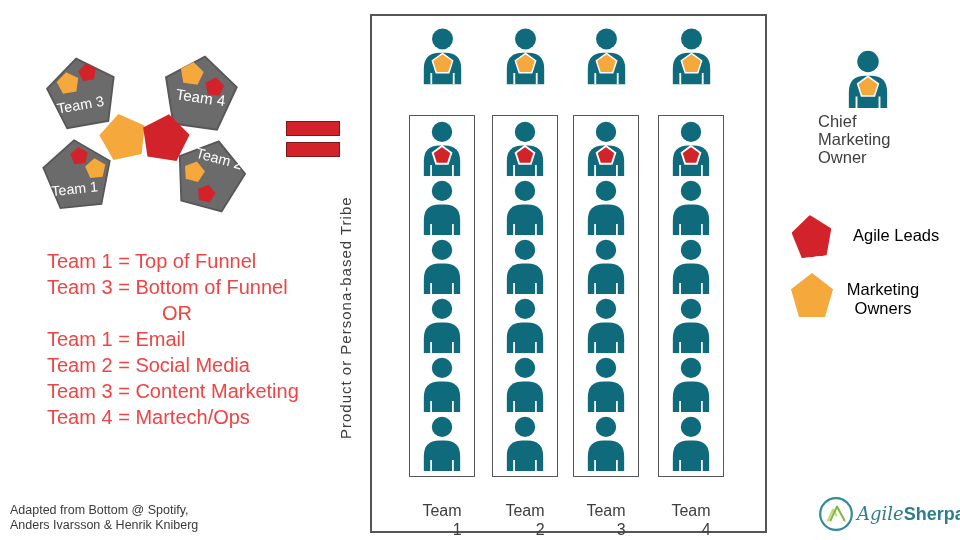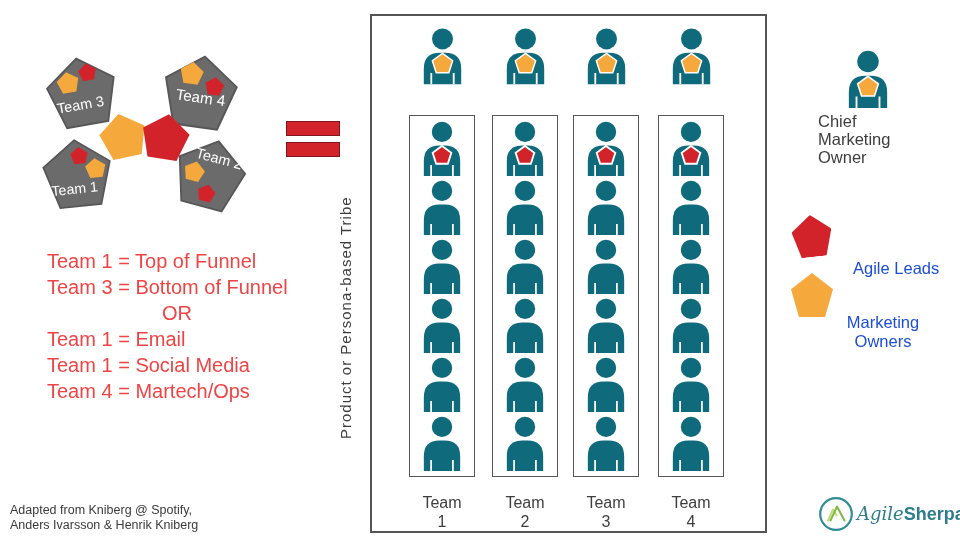--- a/index.html
+++ b/index.html
@@ -30,30 +30,30 @@
           font-size:15px;letter-spacing:1px;color:#3E3E3E;}
 
   .col{position:absolute;top:27px;width:66px;display:flex;flex-direction:column;align-items:center;}
   .col1{left:409px;} .col2{left:492px;} .col3{left:573px;} .col4{left:658px;}
   .owner-slot{width:47px;height:58px;margin-bottom:30px;}
   .team-box{width:66px;height:362px;border:1.5px solid #57575A;box-sizing:border-box;
             display:flex;flex-direction:column;align-items:center;justify-content:space-between;
             padding:5px 0;background:#fff;}
   .picon{width:46px;height:55px;display:block;}
   .picon svg,.owner-slot svg{width:100%;height:100%;display:block;}
-  .team-label{margin-top:16px;font-size:16px;line-height:19px;text-align:center;color:#3E3E3E;}
+  .team-label{margin-top:24px;font-size:16px;line-height:19px;text-align:right;color:#3E3E3E;}
 
   
   .cmo{position:absolute;left:818px;top:50px;width:100px;text-align:left;color:#3E3E3E;}
   .cmo-iconwrap{width:50px;height:58px;margin:0 auto;}
   .cmo-iconwrap svg{width:100%;height:100%;display:block;}
   .cmo-text{margin-top:4px;font-size:16.5px;line-height:18px;}
 
   .pent{clip-path:polygon(50% 0%,100% 37%,81% 100%,19% 100%,0% 37%);position:absolute;}
-  .legend-label{position:absolute;font-size:16.5px;color:#1d4ed8;margin-top:33px;}
+  .legend-label{position:absolute;font-size:16.5px;color:#000000;}
 
   
   .logo{position:absolute;left:818px;top:496px;display:flex;align-items:center;}
   .logo-text{margin-left:3px;font-size:18px;color:#2E7D8C;white-space:nowrap;}
   .logo-text .w1{font-family:"DejaVu Serif",serif;font-style:italic;font-weight:normal;}
   .logo-text .w2{font-family:"Liberation Sans",sans-serif;font-weight:bold;}
 </style>
 </head>
 <body>
 
@@ -95,26 +95,27 @@
   </svg>
 
   <div class="eq-bar" style="top:121px;"></div>
   <div class="eq-bar" style="top:142px;"></div>
 
   <div class="defs">
     <div>Team 1 = Top of Funnel</div>
     <div>Team 3 = Bottom of Funnel</div>
     <div class="or-line">OR</div>
     <div>Team 1 = Email</div>
-    <div>Team 1 = Social Media</div>
+    <div>Team 2 = Social Media</div>
+    <div>Team 3 = Content Marketing</div>
     <div>Team 4 = Martech/Ops</div>
   </div>
 
   <div class="attribution">
-    <div>Adapted from Kniberg @ Spotify,</div>
+    <div>Adapted from Bottom @ Spotify,</div>
     <div>Anders Ivarsson &amp; Henrik Kniberg</div>
   </div>
 
   <div class="vlabel">Product or Persona-based Tribe</div>
   <div class="tribe-rect"></div>
 
   <div class="col col1">
     <span class="owner-slot">
         <svg viewBox="0 0 44 53">
           <circle cx="22" cy="10.5" r="9.8" fill="#0F6A7B"></circle>

